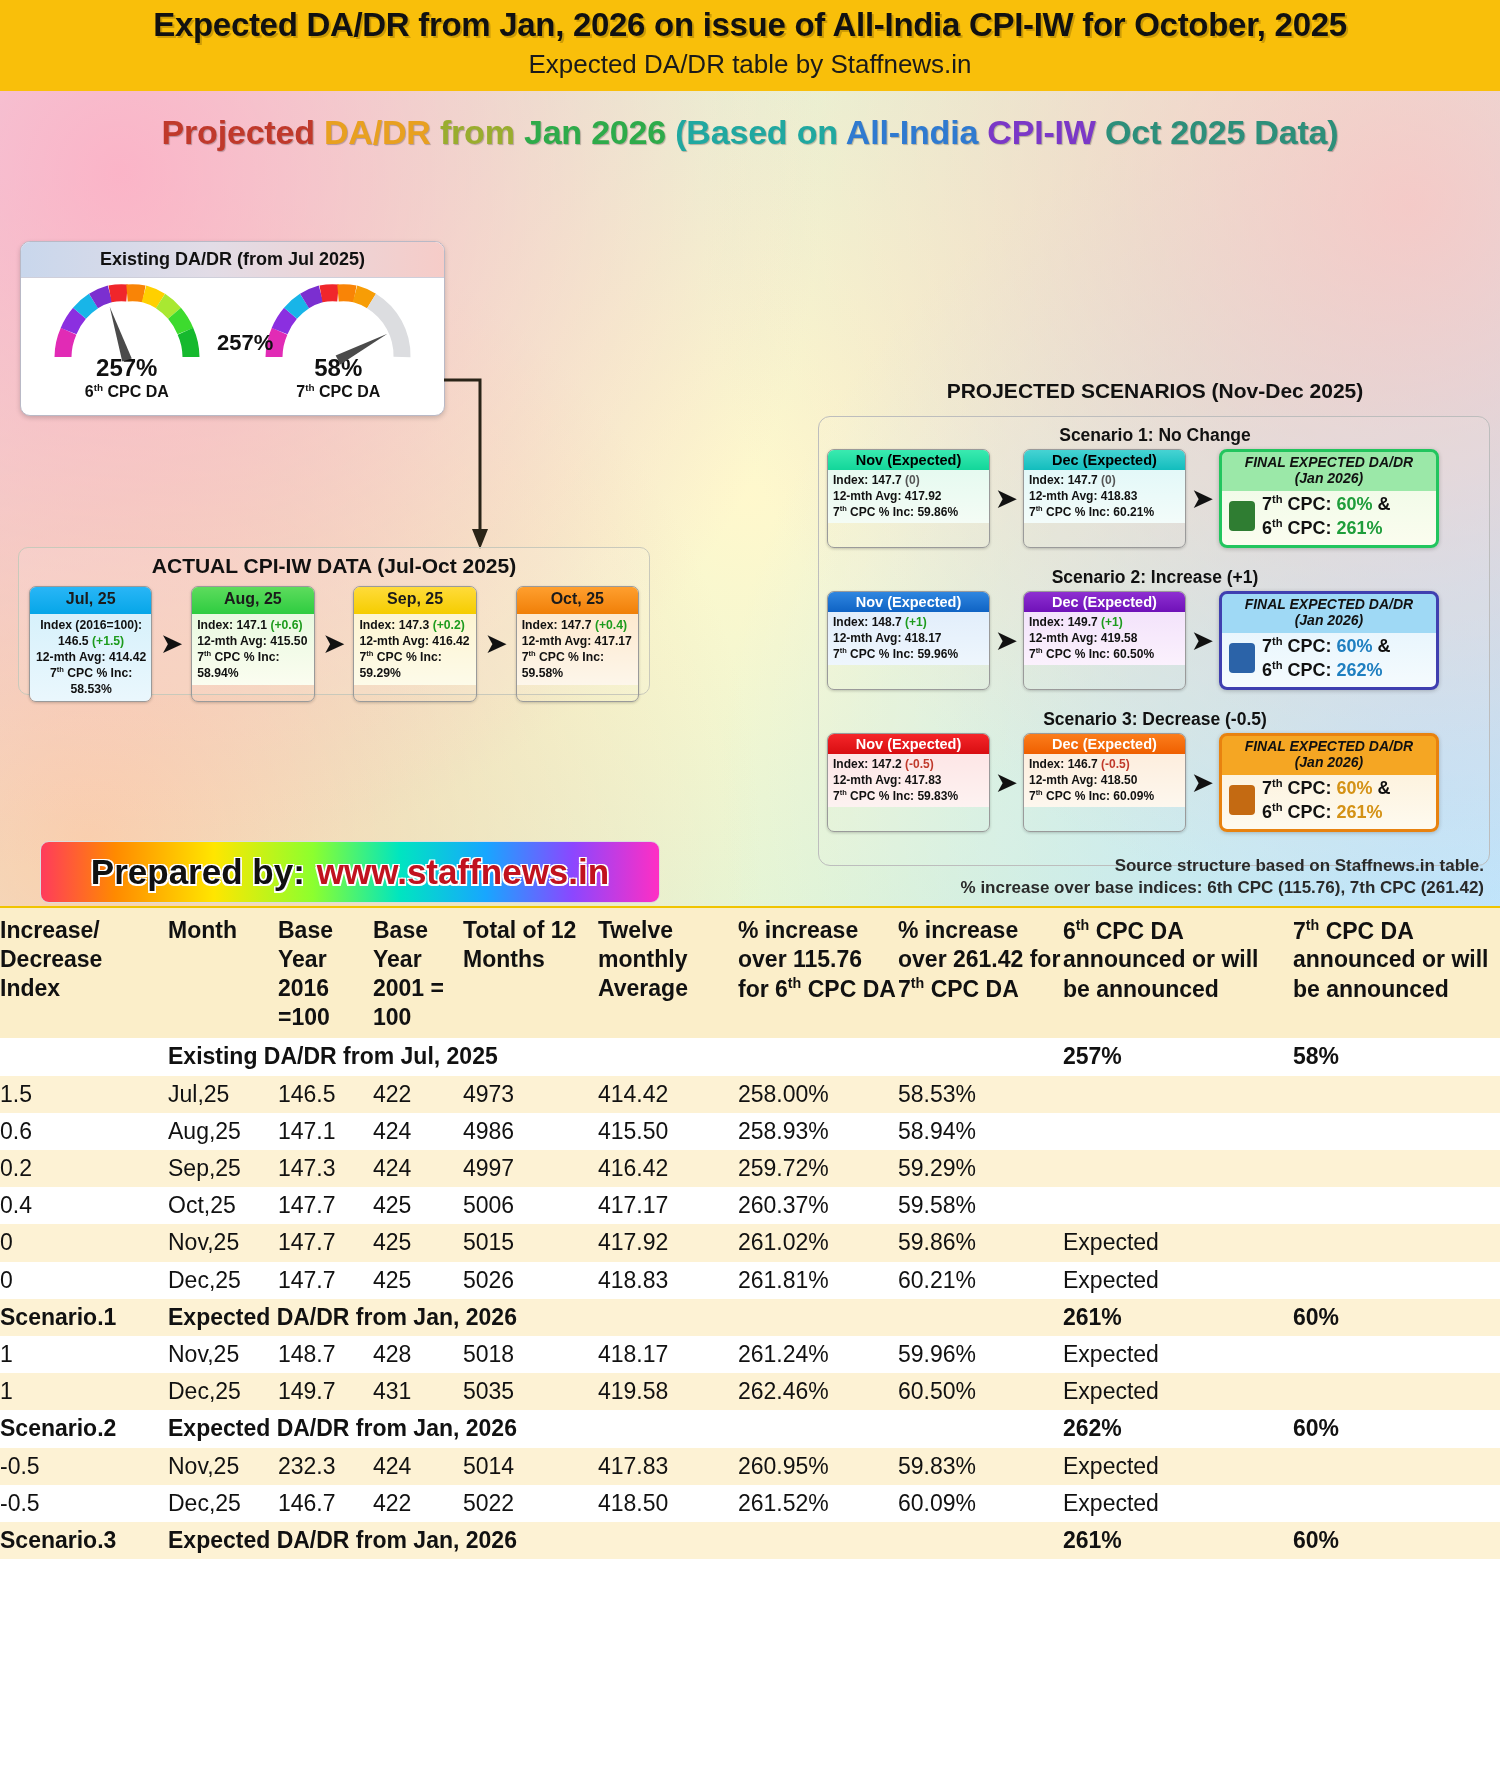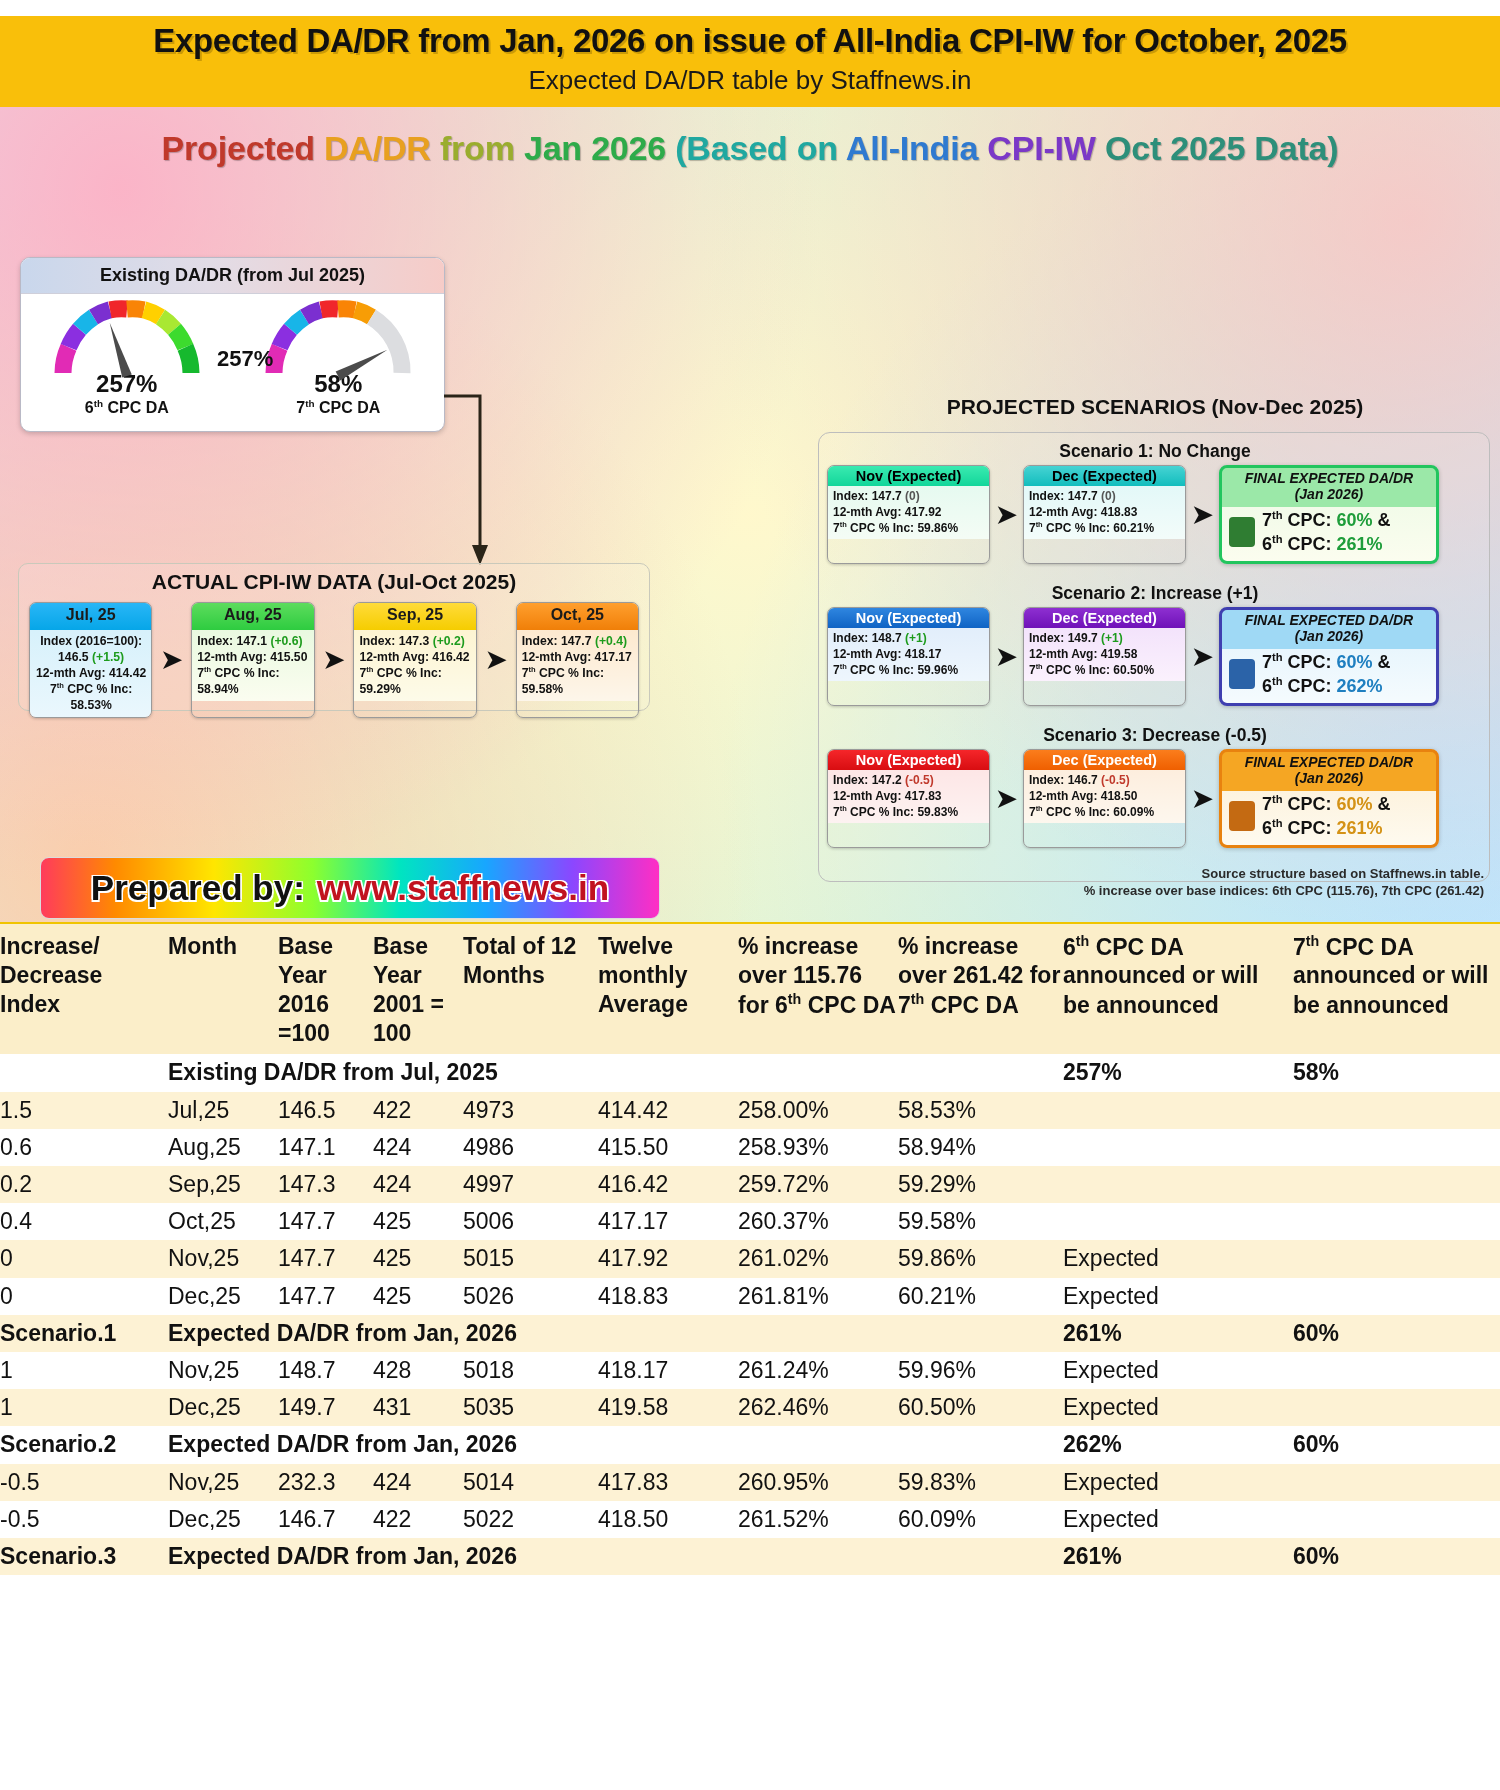--- a/index.html
+++ b/index.html
@@ -8,21 +8,20 @@
     background: #ffffff;
     font-family: "Liberation Sans", sans-serif;
   }
   body { width: 1500px; height: 1790px; overflow: hidden; position: relative; }
 
   
   .banner {
     background: #f9bf0a;
     padding: 6px 0 12px 0;
     text-align: center;
-    margin-top: 16px;
   }
   .banner-title {
     font-size: 33px;
     font-weight: 900;
     color: #111;
     letter-spacing: -0.3px;
     line-height: 1.15;
     text-shadow: 2px 2px 0 rgba(120,90,0,.35);
     white-space: nowrap;
   }
@@ -201,22 +200,22 @@
   
   .s3 .c1 .sh { background: linear-gradient(180deg,#f5262a,#d80d11); color:#fff; }
   .s3 .c1 .sb { background: linear-gradient(180deg,#fde6e6,#fdf2f1); }
   .s3 .c2 .sh { background: linear-gradient(180deg,#fb7d1c,#ef5f00); color:#fff; }
   .s3 .c2 .sb { background: linear-gradient(180deg,#fdeede,#fdf7ee); }
   .s3 .final { border-color:#e8820f; background: linear-gradient(180deg,#f5a623 0%,#f5a623 42%,#fdf3df 42%,#fefaef 100%); }
   .s3 .val { color:#d49216; }
   .s3 .calc { background:#c46a12; }
 
   .src {
-    position: absolute; right: 16px; bottom: 22px; text-align: right;
-    font-size: 13px; font-weight: 700; color:#2a2a2a; line-height: 1.3;
+    position: absolute; right: 16px; bottom: 6px; text-align: right;
+    font-size: 17px; font-weight: 700; color:#2a2a2a; line-height: 1.3;
   }
 
   
   table.dt {
     width: 1500px;
     border-collapse: collapse;
     table-layout: fixed;
     font-size: 23px;
     color: #111;
   }

